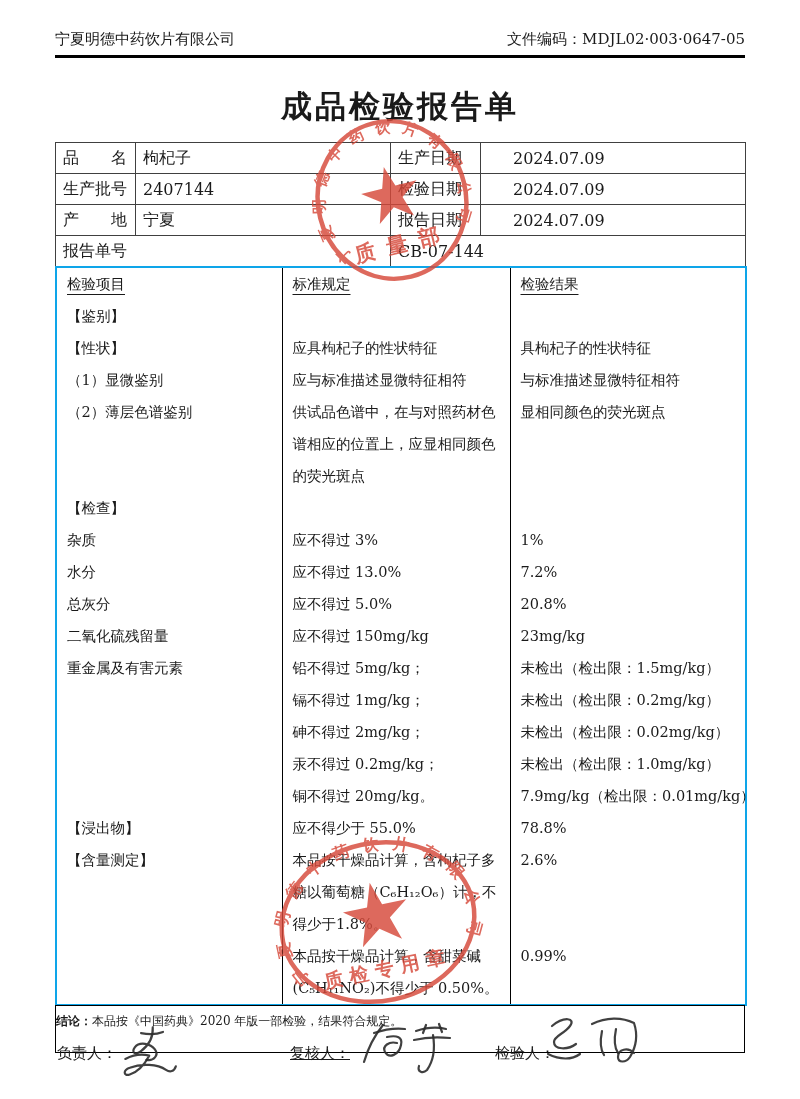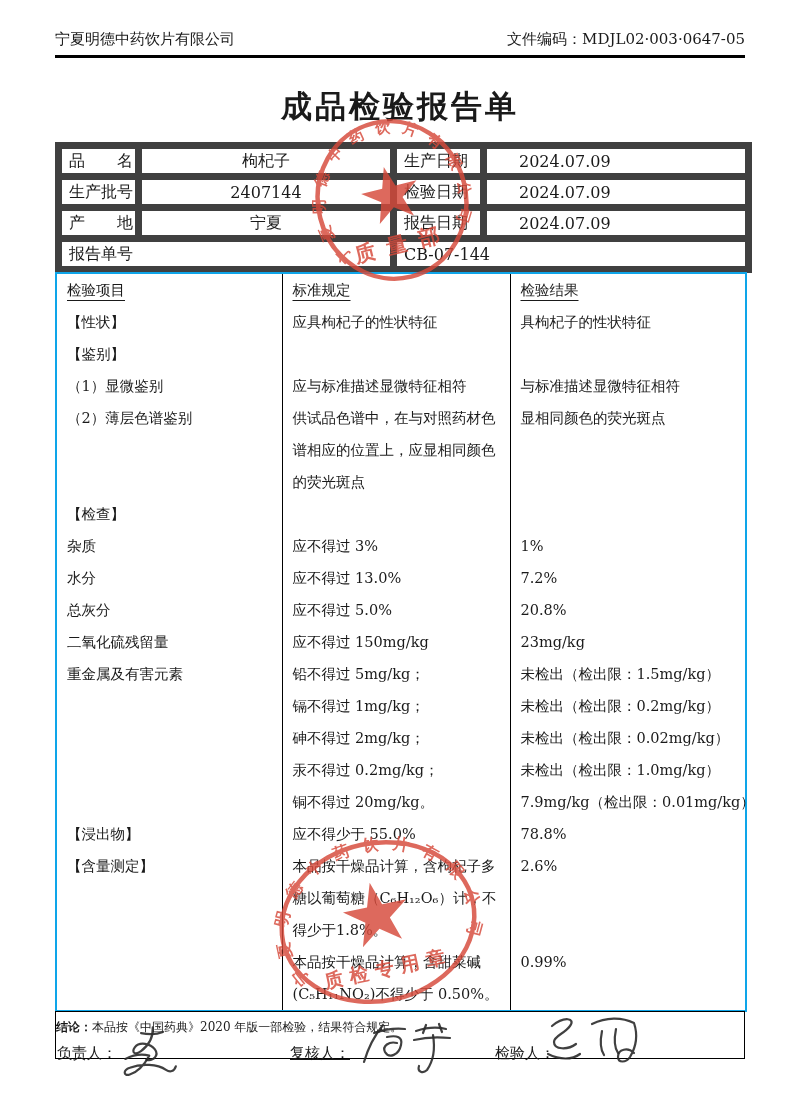--- a/index.html
+++ b/index.html
@@ -19,23 +19,23 @@
 
   .title {
     position:absolute; top:86px; left:0; right:0; text-align:center;
     font-size:31px; font-weight:bold; letter-spacing:3px;
   }
 
   
   .report { position:absolute; left:55px; top:142px; width:690px; }
   table { border-collapse:collapse; table-layout:fixed; width:690px; }
 
-  .info td { border:7px solid #404040; height:31px; font-size:16px; padding:0 7px; vertical-align:middle; white-space:nowrap; overflow:hidden; }
+  .info td { border:1px solid #404040; height:31px; font-size:16px; padding:0 7px; vertical-align:middle; white-space:nowrap; overflow:hidden; }
   .info .ca { width:80px; }
-  .info .cb { width:255px;text-align:center; }
+  .info .cb { width:255px; }
   .info .cc { width:90px; }
   .info .cd { width:265px;padding-left:32px; }
 
   .main { border:2px solid #0ea5e9; margin-top:-1px; }
   .main td {
     border-left:1px solid #000; border-right:1px solid #000;
     font-size:14.5px; line-height:32px; vertical-align:top; padding:0 6px 0 10px;
   }
   .main .c1 { width:226px; }
   .main .c2 { width:228px; }
@@ -113,28 +113,28 @@
       </table>
 
     <table class="main">
       <tbody>
           <tr class="head">
         <td class="c1"><span class="u">检验项目</span></td>
         <td class="c2"><span class="u">标准规定</span></td>
         <td class="c3"><span class="u">检验结果</span></td>
       </tr>
       <tr>
+        <td class="c1">【鉴别】</td>
+        <td class="c2"></td>
+        <td class="c3"></td>
+      </tr>
+      <tr>
         <td class="c1">【性状】</td>
         <td class="c2">应具枸杞子的性状特征</td>
         <td class="c3">具枸杞子的性状特征</td>
-      </tr>
-      <tr>
-        <td class="c1">【鉴别】</td>
-        <td class="c2"></td>
-        <td class="c3"></td>
       </tr>
       <tr>
         <td class="c1">（1）显微鉴别</td>
         <td class="c2">应与标准描述显微特征相符</td>
         <td class="c3">与标准描述显微特征相符</td>
       </tr>
       <tr>
         <td class="c1">（2）薄层色谱鉴别</td>
         <td class="c2">供试品色谱中，在与对照药材色谱相应的位置上，应显相同颜色的荧光斑点</td>
         <td class="c3">显相同颜色的荧光斑点</td>

